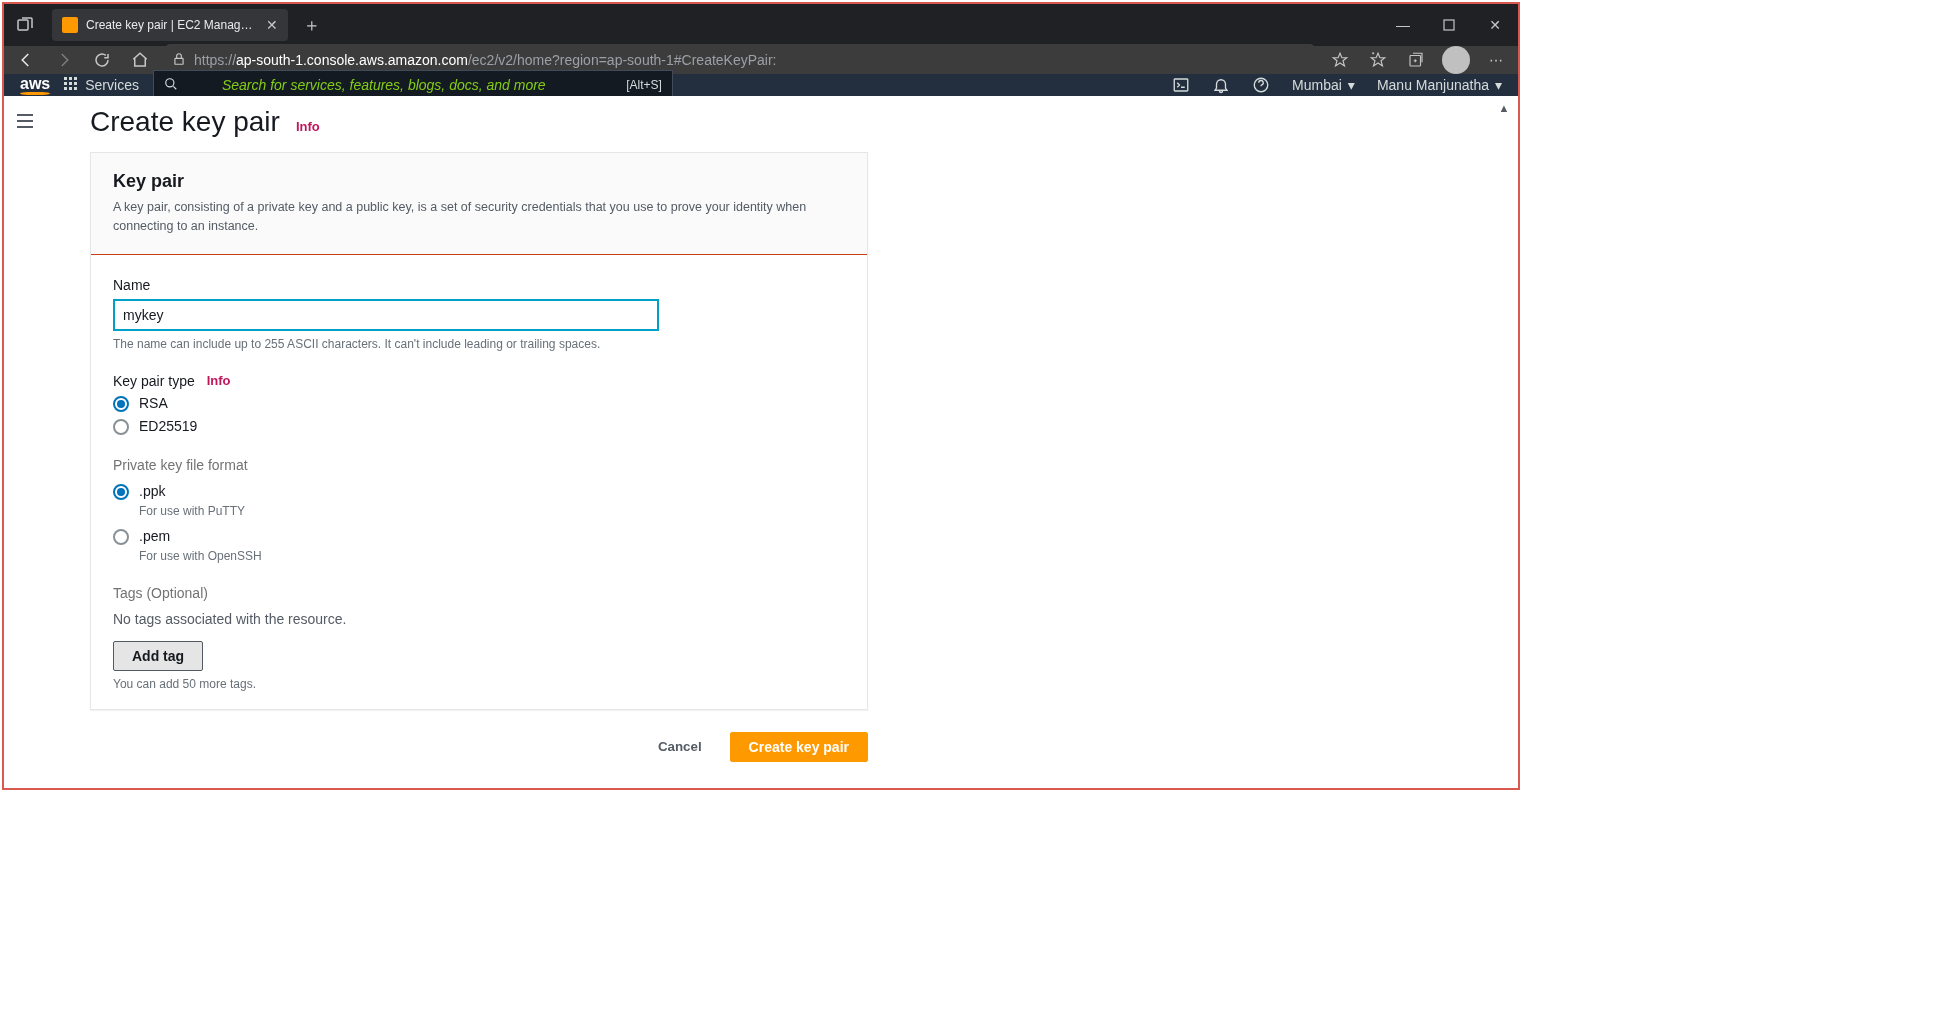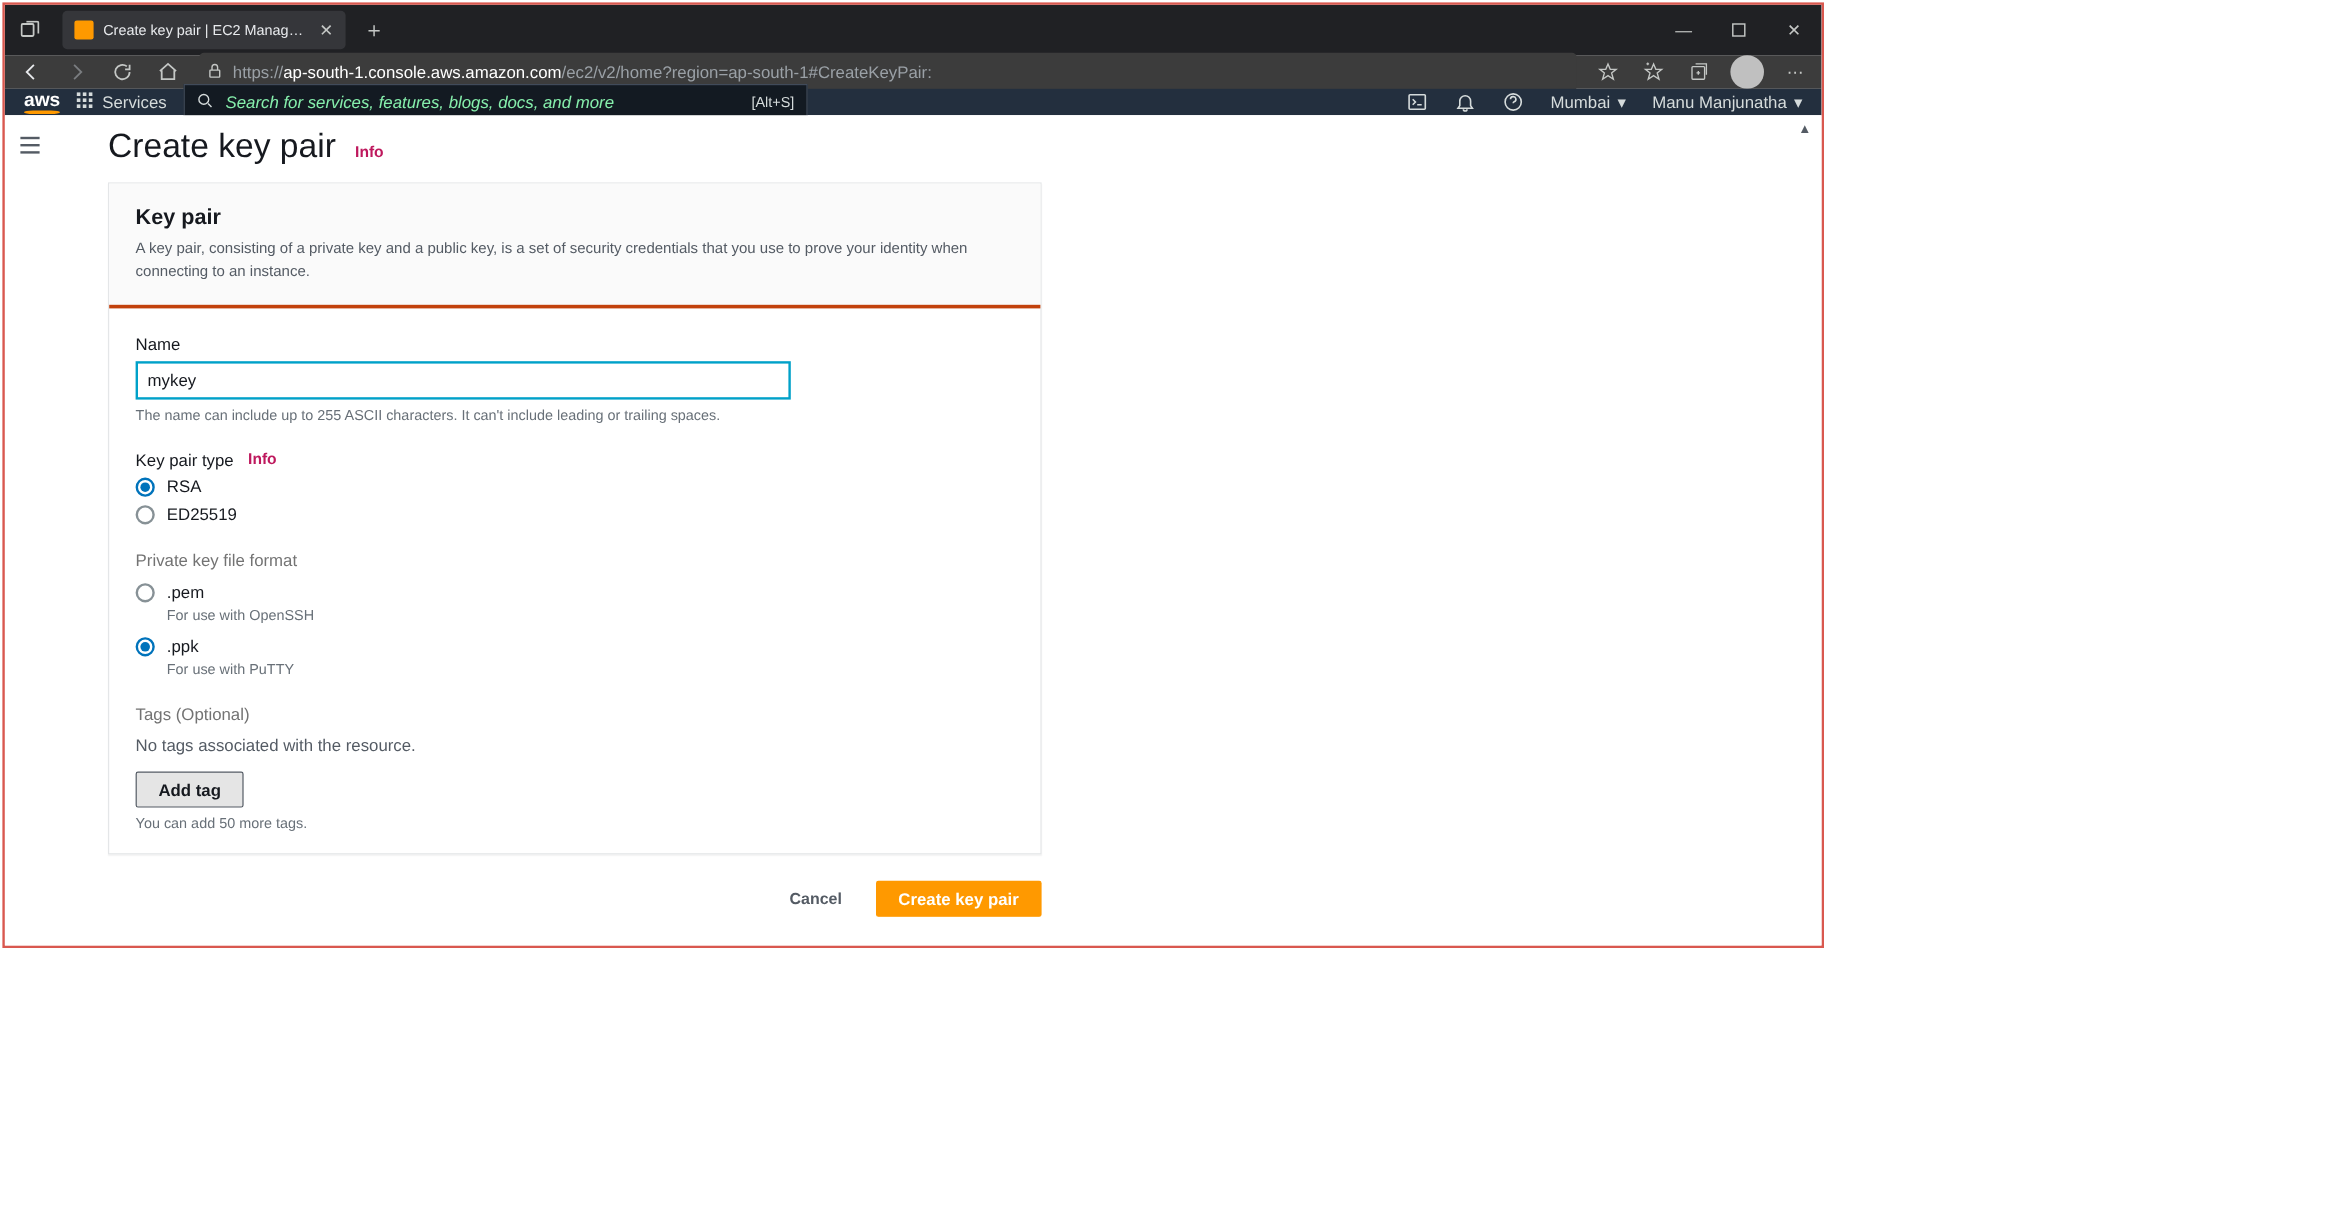--- a/index.html
+++ b/index.html
@@ -28,41 +28,41 @@
   .avatar-circle { width: 28px; height: 28px; border-radius: 50%; background: #c0c0c0; }
 
   
   .aws-nav { height: 22px; background: #232f3e; display: flex; align-items: center; padding: 0 16px; color: #d5dbdb; gap: 14px; }
   .aws-logo { color: #fff; font-weight: bold; font-size: 16px; position: relative; }
   .aws-logo::after { content: ""; display: block; height: 3px; background: #ff9900; border-radius: 50%/100%; margin-top: -1px; }
   .services-btn { display: flex; gap: 8px; color: #d5dbdb; font-size: 14px; }
   .grid-dots { display: grid; grid-template-columns: repeat(3, 3px); grid-template-rows: repeat(3, 3px); gap: 2px; }
   .grid-dots span { background: #d5dbdb; width: 3px; height: 3px; }
   .aws-search { flex: 0 0 520px; height: 30px; background: #131a22; border: 1px solid #414b5a; display: flex; align-items: center; padding: 0 10px; gap: 10px; }
-  .aws-search-text { color: #86efac; font-style: italic; flex: 1; font-size: 14px; }
+  .aws-search-text { color: #84cc16; font-style: italic; flex: 1; font-size: 14px; margin-left: 34px; }
   .aws-search-shortcut { color: #d5dbdb; font-size: 12px; }
   .aws-nav-right { margin-left: auto; display: flex; align-items: center; gap: 22px; color: #d5dbdb; font-size: 14px; }
   .nav-icon { width: 18px; height: 18px; display: flex; align-items: center; justify-content: center; }
   .region-btn, .user-btn { display: flex; align-items: center; gap: 6px; }
 
   
   .content-row { flex: 1; display: flex; background: #fff; position: relative; overflow: hidden; }
   .sidebar-trigger { width: 42px; display: flex; align-items: flex-start; justify-content: center; padding-top: 18px; }
   .hamburger { display: flex; flex-direction: column; gap: 4px; }
   .hamburger span { width: 16px; height: 2px; background: #545b64; }
 
   .main { flex: 1; padding: 10px 26px 20px 44px; overflow-y: auto; }
   .scroll-indicator { position: absolute; right: 3px; top: 2px; width: 22px; height: 20px; display: flex; align-items: center; justify-content: center; color: #545b64; font-size: 11px; }
 
   .page-header { display: flex; align-items: baseline; gap: 16px; margin-bottom: 14px; }
   .page-title { font-size: 28px; font-weight: 400; color: #16191f; }
   .info-link { color: #be185d; font-size: 13px; font-weight: 600; }
 
   .panel { border: 1px solid #e4e6e8; background: #fff; width: 778px; box-shadow: 0 1px 1px rgba(0,0,0,0.05); }
-  .panel-header { background: #fafafa; padding: 18px 22px; border-bottom: 3px solid #c2410c; }
+  .panel-header { background: #fafafa; padding: 18px 22px; border-bottom: 1px solid #c2410c; }
   .panel-title { font-size: 18px; font-weight: 700; margin-bottom: 6px; }
   .panel-desc { font-size: 12.5px; color: #545b64; line-height: 1.5; }
 
   .panel-body { padding: 22px 22px 18px; }
   .form-group { margin-bottom: 22px; }
   .form-group:last-child { margin-bottom: 0; }
   .form-label { font-size: 14px; color: #16191f; margin-bottom: 6px; display: flex; align-items: center; gap: 12px; }
   .text-input { width: 546px; height: 32px; border: 2px solid #00a1c9; padding: 4px 8px; font-size: 14px; color: #16191f; outline: none; }
   .helper-text { font-size: 12px; color: #687078; margin-top: 6px; }
 
@@ -260,31 +260,31 @@
             <div class="radio-row">
               <span class="radio"></span>
               <span class="radio-label">ED25519</span>
             </div>
           </div>
 
           <div class="form-group">
             <div class="section-label">Private key file format</div>
             <div>
               <div class="radio-row">
+                <span class="radio checked"></span>
+                <span class="radio-label">.ppk</span>
+              </div>
+              <div class="radio-sub">For use with PuTTY</div>
+            </div>
+            <div>
+              <div class="radio-row">
                 <span class="radio"></span>
                 <span class="radio-label">.pem</span>
               </div>
               <div class="radio-sub">For use with OpenSSH</div>
-            </div>
-            <div>
-              <div class="radio-row">
-                <span class="radio checked"></span>
-                <span class="radio-label">.ppk</span>
-              </div>
-              <div class="radio-sub">For use with PuTTY</div>
             </div>
           </div>
 
           <div class="form-group">
             <div class="section-label">Tags (Optional)</div>
             <div class="tags-empty">No tags associated with the resource.</div>
             <button class="btn">Add tag</button>
             <div class="helper-text">You can add 50 more tags.</div>
           </div>
 

